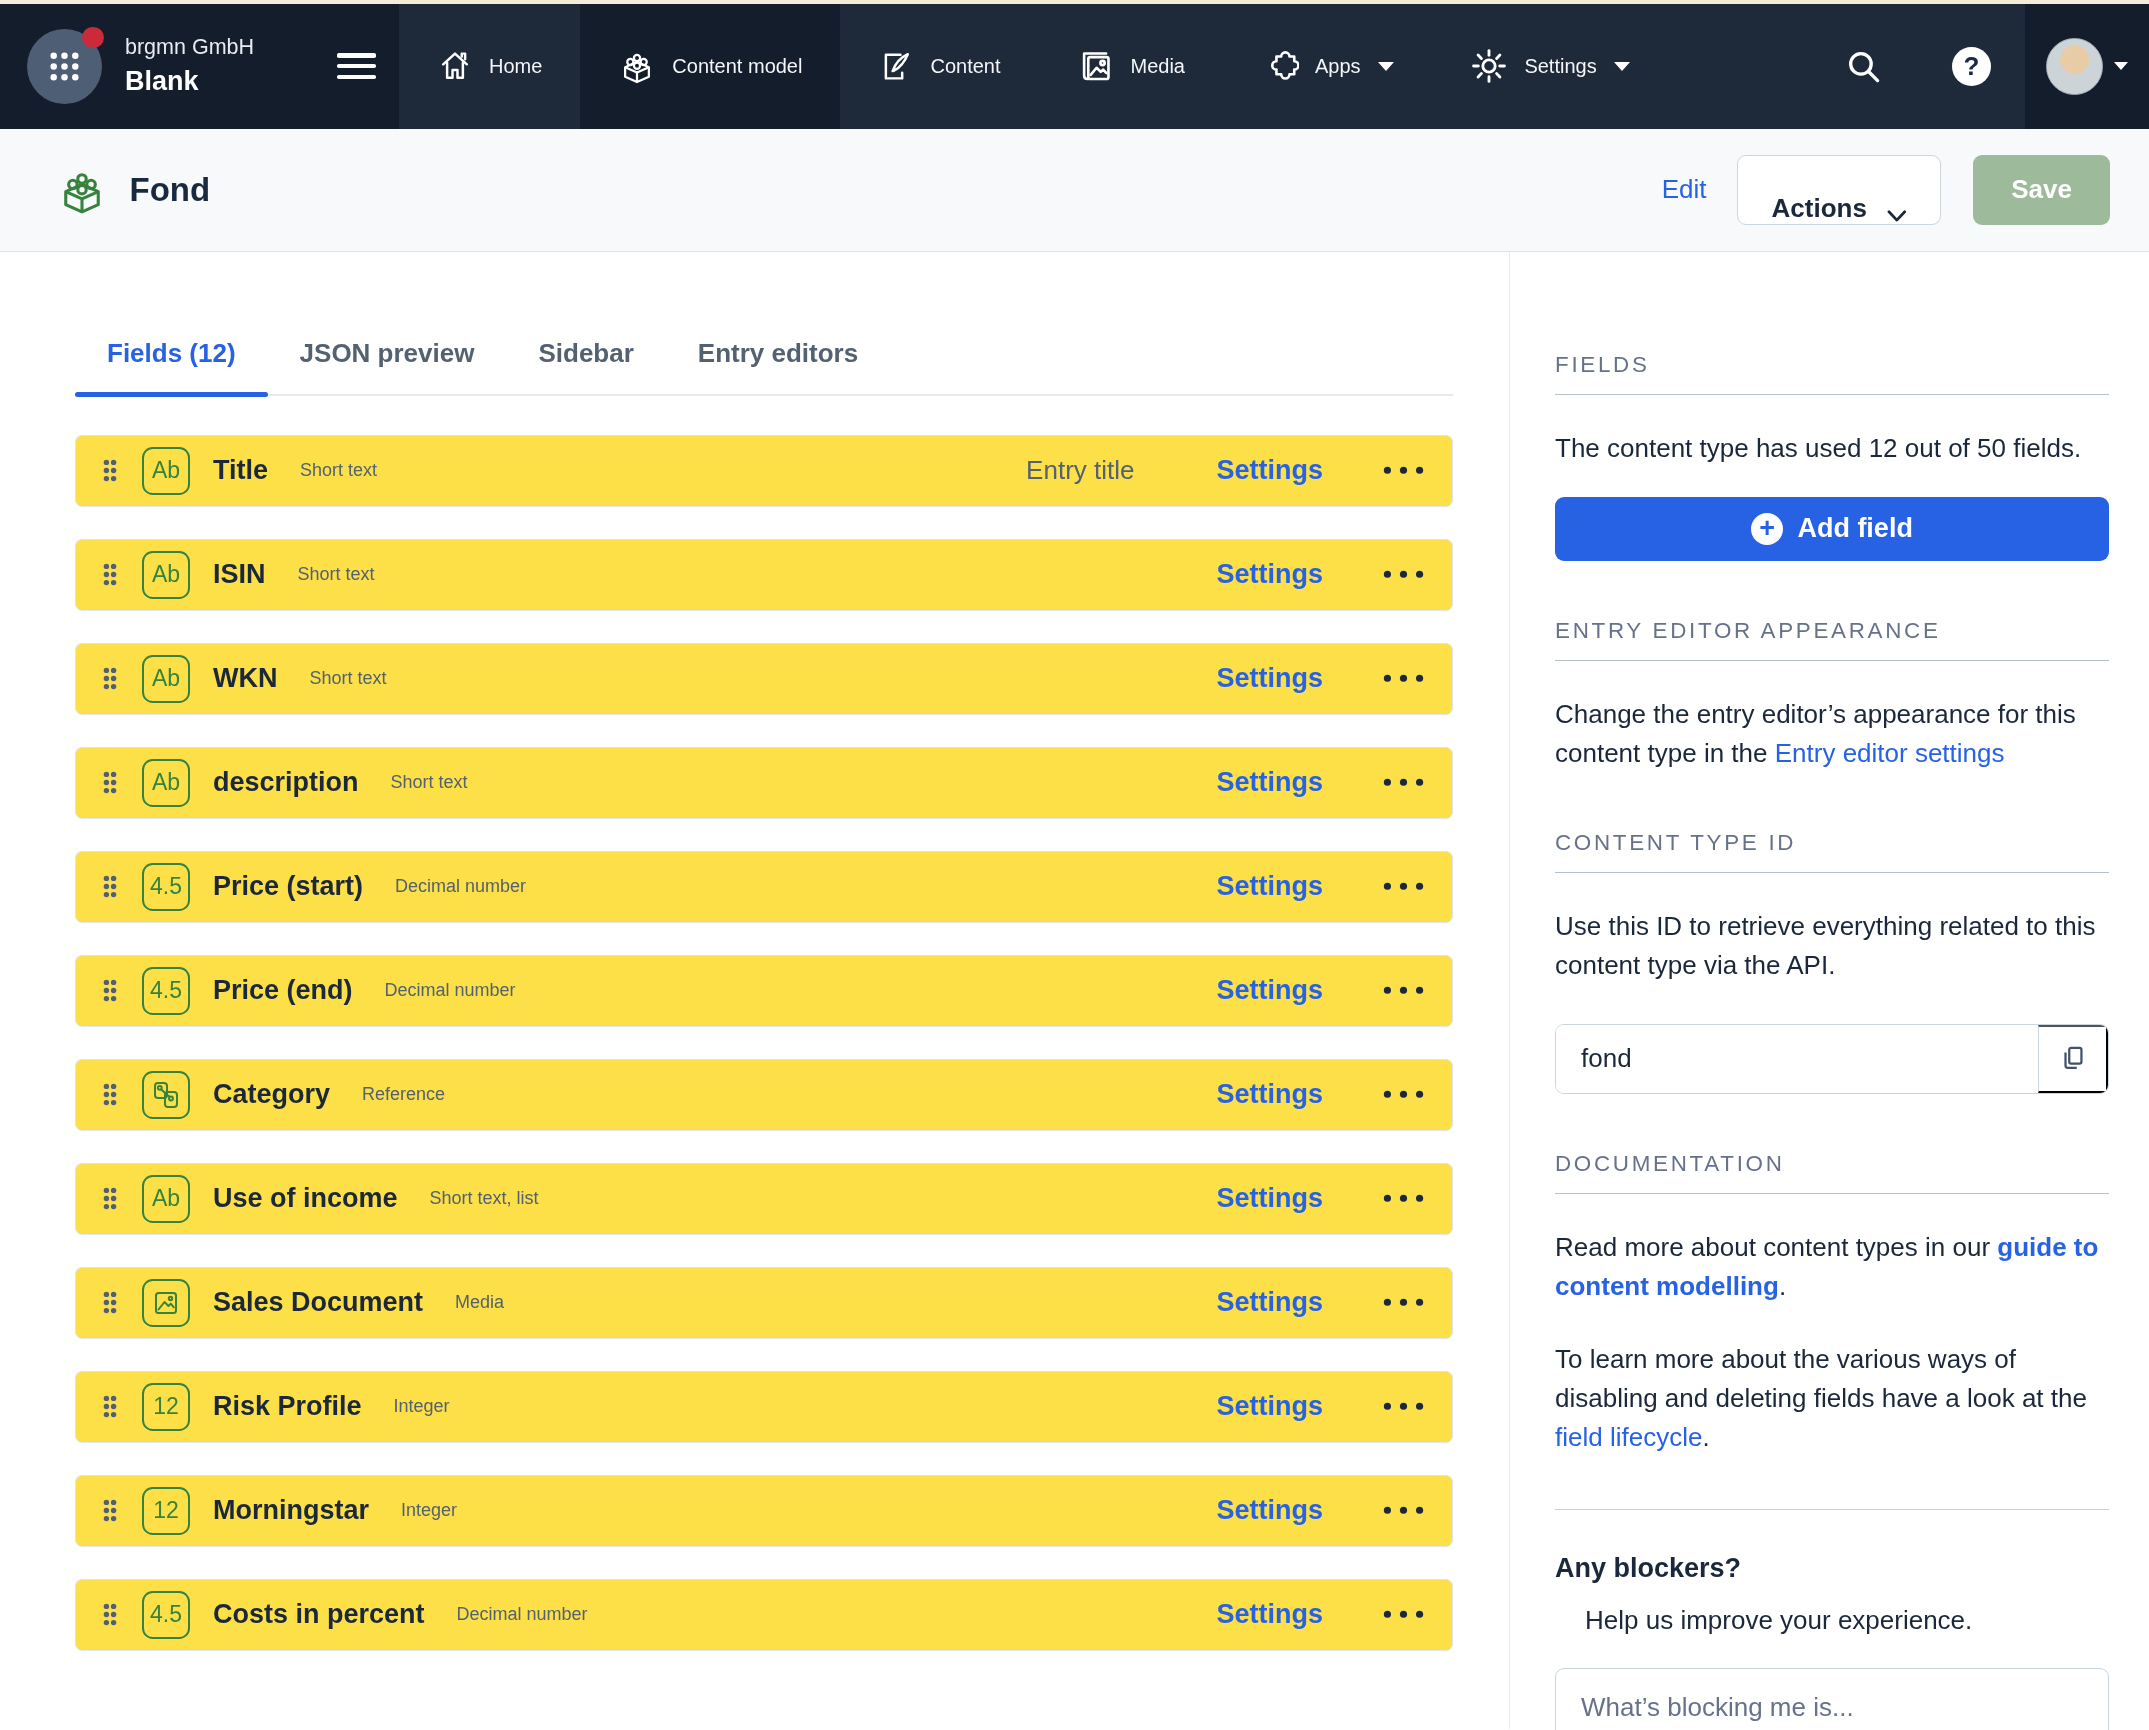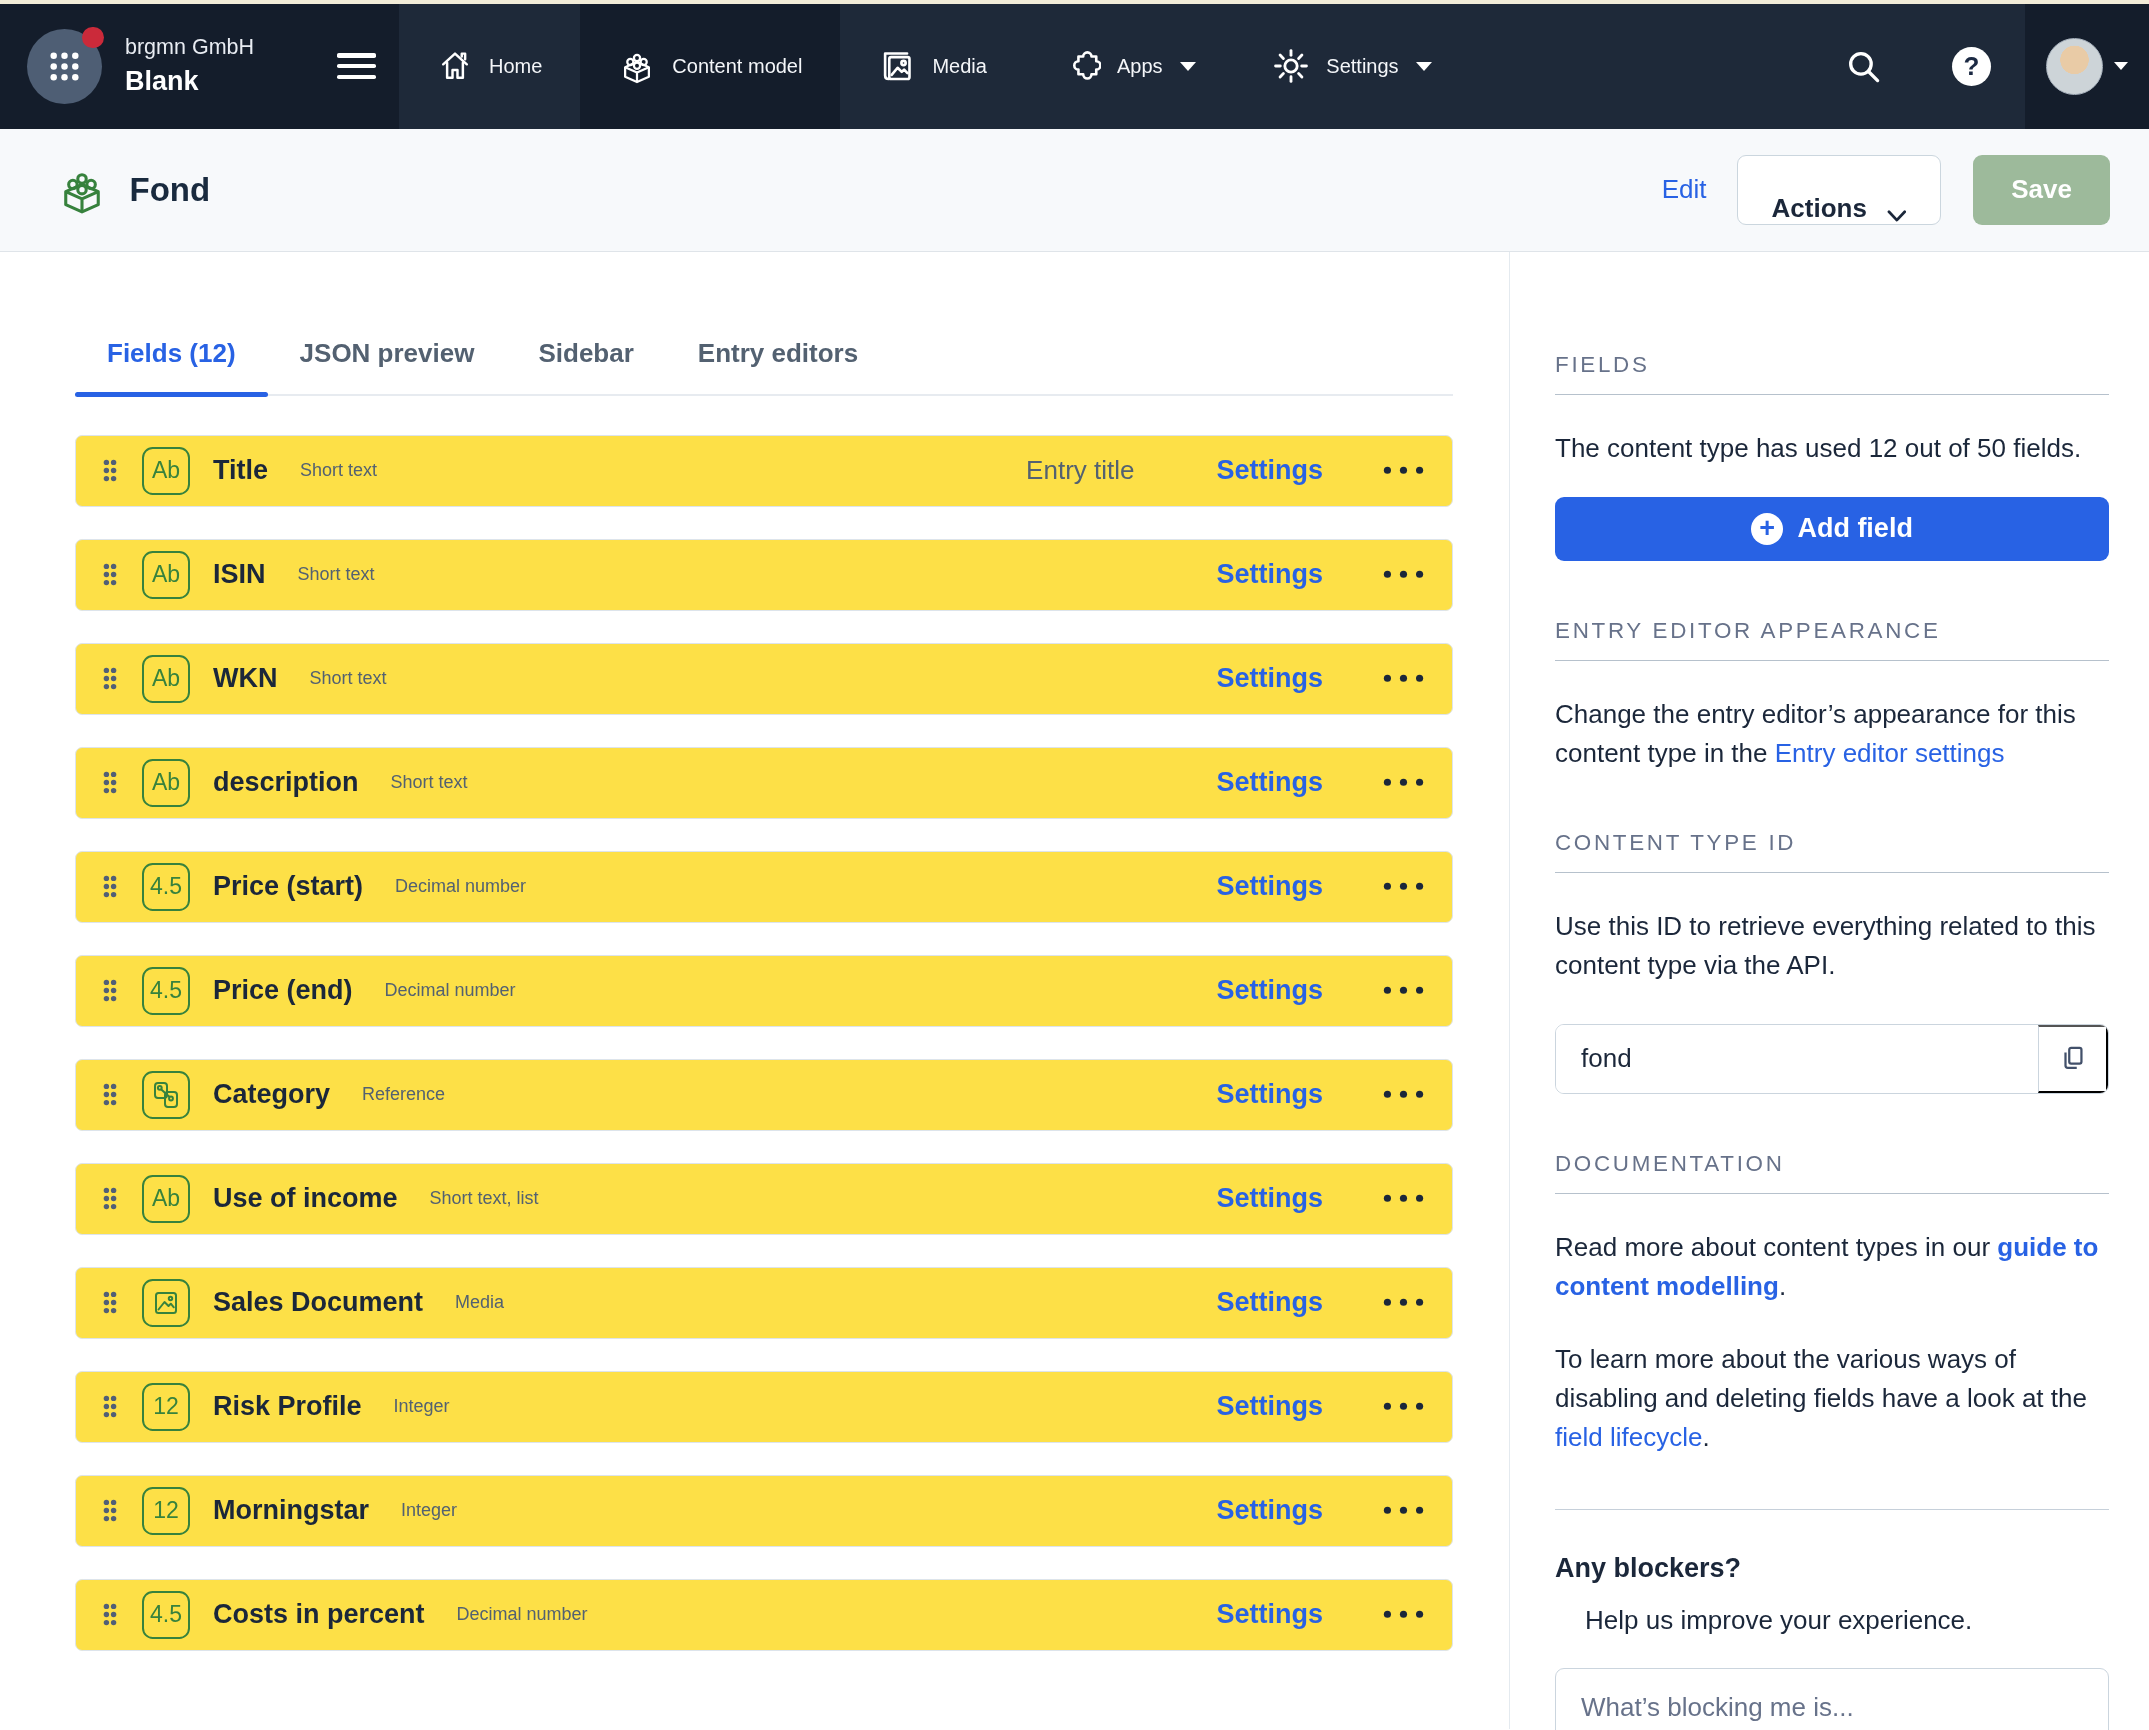--- a/index.html
+++ b/index.html
@@ -138,20 +138,31 @@
                 <path d="M16 12.5 L26 17 V25 L16 29.5 L6 25 V17 Z"></path>
                 <path d="M6 17 L16 21.5 L26 17 M16 21.5 V29.5"></path>
                 <circle cx="16" cy="9.2" r="2.6"></circle>
                 <circle cx="10.4" cy="12.6" r="2.6"></circle>
                 <circle cx="21.6" cy="12.6" r="2.6"></circle>
                 <circle cx="16" cy="15.8" r="2.6"></circle>
               </g>
             </svg>
           </span>
           <span>Content model</span>
+        </div>
+        <div class="nav-item">
+          <span class="nav-icon">
+            <svg width="36" height="36" viewBox="0 0 32 32">
+              <g fill="none" stroke="#fff" stroke-width="2.2" stroke-linejoin="round" stroke-linecap="round">
+                <path d="M20 6 H7 V27 H21.5 V22"></path>
+                <path d="M13 20.5 C15.5 13.5 20 8.5 26.5 5.5 C24 11.5 20 17 14.5 20 Z"></path>
+              </g>
+            </svg>
+          </span>
+          <span>Content</span>
         </div>
         <div class="nav-item">
           <span class="nav-icon">
             <svg width="38" height="38" viewBox="0 0 32 32">
               <g fill="none" stroke="#fff" stroke-width="2.2" stroke-linejoin="round" stroke-linecap="round">
                 <path d="M9 27 C7 27 6 26 6 24 V5.5 H24.5"></path>
                 <rect x="9.5" y="8.5" width="17" height="18.5" rx="1.5"></rect>
                 <circle cx="21.5" cy="13.5" r="1.8"></circle>
                 <path d="M11.5 23.5 L16.5 17.5 L20 21 L22 19 L24.8 22"></path>
               </g>

